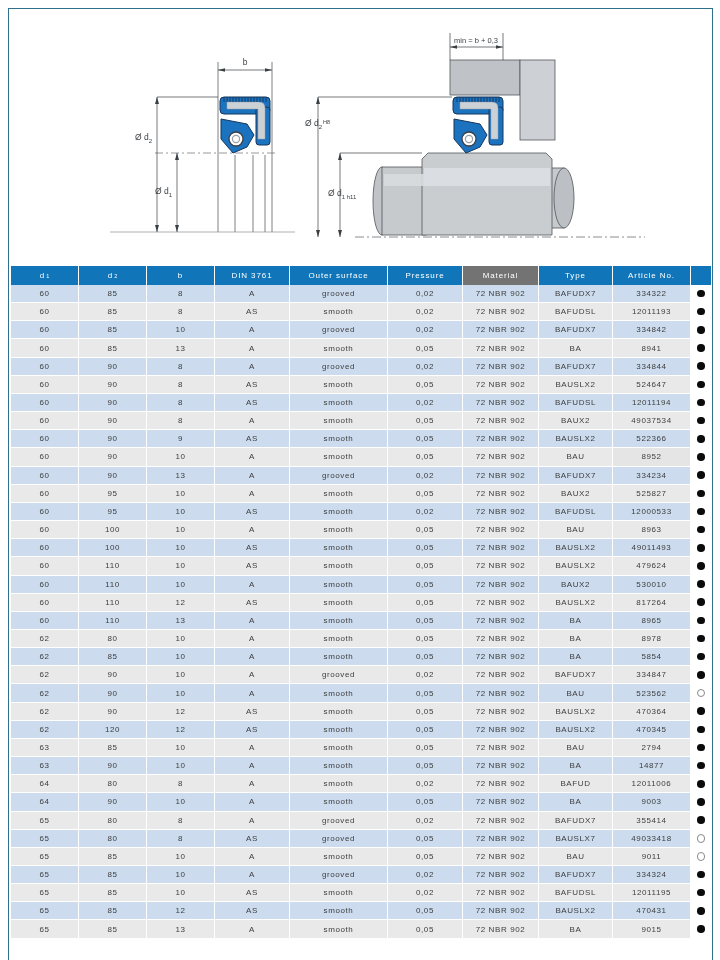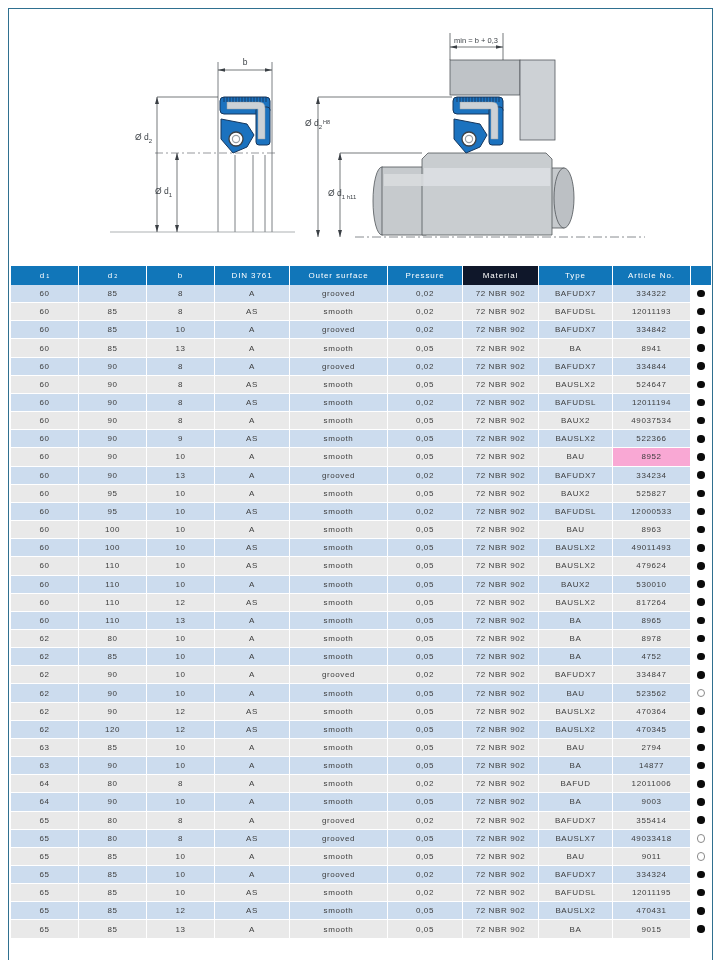--- a/index.html
+++ b/index.html
@@ -159,21 +159,21 @@
       </div>
       <div class="th" style="width: 75px; background: rgb(17, 118, 185);">
         <span>DIN 3761</span>
       </div>
       <div class="th" style="width: 98px; background: rgb(17, 118, 185);">
         <span>Outer surface</span>
       </div>
       <div class="th" style="width: 75px; background: rgb(17, 118, 185);">
         <span>Pressure</span>
       </div>
-      <div class="th" style="width: 76px; background: #0f172a;">
+      <div class="th" style="width: 76px; background: #737373;">
         <span>Material</span>
       </div>
       <div class="th" style="width: 74px; background: rgb(17, 118, 185);">
         <span>Type</span>
       </div>
       <div class="th" style="width: 78px; background: rgb(17, 118, 185);">
         <span>Article No.</span>
       </div>
       <div class="th" style="width: 20px; background: rgb(17, 118, 185);">
         <span></span>
@@ -307,21 +307,21 @@
     </div>
     <div class="trow">
       <div class="td" style="width: 68px; background: rgb(233, 233, 233);">60</div>
       <div class="td" style="width: 68px; background: rgb(233, 233, 233);">90</div>
       <div class="td" style="width: 68px; background: rgb(233, 233, 233);">10</div>
       <div class="td" style="width: 75px; background: rgb(233, 233, 233);">A</div>
       <div class="td" style="width: 98px; background: rgb(233, 233, 233);">smooth</div>
       <div class="td" style="width: 75px; background: rgb(233, 233, 233);">0,05</div>
       <div class="td" style="width: 76px; background: rgb(233, 233, 233);">72 NBR 902</div>
       <div class="td" style="width: 74px; background: rgb(233, 233, 233);">BAU</div>
-      <div class="td" style="width: 78px; background: #f9a8d4;">8952</div>
+      <div class="td" style="width: 78px; background: #e5e5e5;">8952</div>
       <div class="td" style="width: 20px; background: rgb(233, 233, 233);">
         <span class="dot-filled"></span>
       </div>
     </div>
     <div class="trow">
       <div class="td" style="width: 68px; background: rgb(204, 220, 238);">60</div>
       <div class="td" style="width: 68px; background: rgb(204, 220, 238);">90</div>
       <div class="td" style="width: 68px; background: rgb(204, 220, 238);">13</div>
       <div class="td" style="width: 75px; background: rgb(204, 220, 238);">A</div>
       <div class="td" style="width: 98px; background: rgb(204, 220, 238);">grooved</div>
@@ -461,21 +461,21 @@
     </div>
     <div class="trow">
       <div class="td" style="width: 68px; background: rgb(204, 220, 238);">62</div>
       <div class="td" style="width: 68px; background: rgb(204, 220, 238);">85</div>
       <div class="td" style="width: 68px; background: rgb(204, 220, 238);">10</div>
       <div class="td" style="width: 75px; background: rgb(204, 220, 238);">A</div>
       <div class="td" style="width: 98px; background: rgb(204, 220, 238);">smooth</div>
       <div class="td" style="width: 75px; background: rgb(204, 220, 238);">0,05</div>
       <div class="td" style="width: 76px; background: rgb(204, 220, 238);">72 NBR 902</div>
       <div class="td" style="width: 74px; background: rgb(204, 220, 238);">BA</div>
-      <div class="td" style="width: 78px; background: rgb(204, 220, 238);">4752</div>
+      <div class="td" style="width: 78px; background: rgb(204, 220, 238);">5854</div>
       <div class="td" style="width: 20px; background: rgb(204, 220, 238);">
         <span class="dot-filled"></span>
       </div>
     </div>
     <div class="trow">
       <div class="td" style="width: 68px; background: rgb(233, 233, 233);">62</div>
       <div class="td" style="width: 68px; background: rgb(233, 233, 233);">90</div>
       <div class="td" style="width: 68px; background: rgb(233, 233, 233);">10</div>
       <div class="td" style="width: 75px; background: rgb(233, 233, 233);">A</div>
       <div class="td" style="width: 98px; background: rgb(233, 233, 233);">grooved</div>

